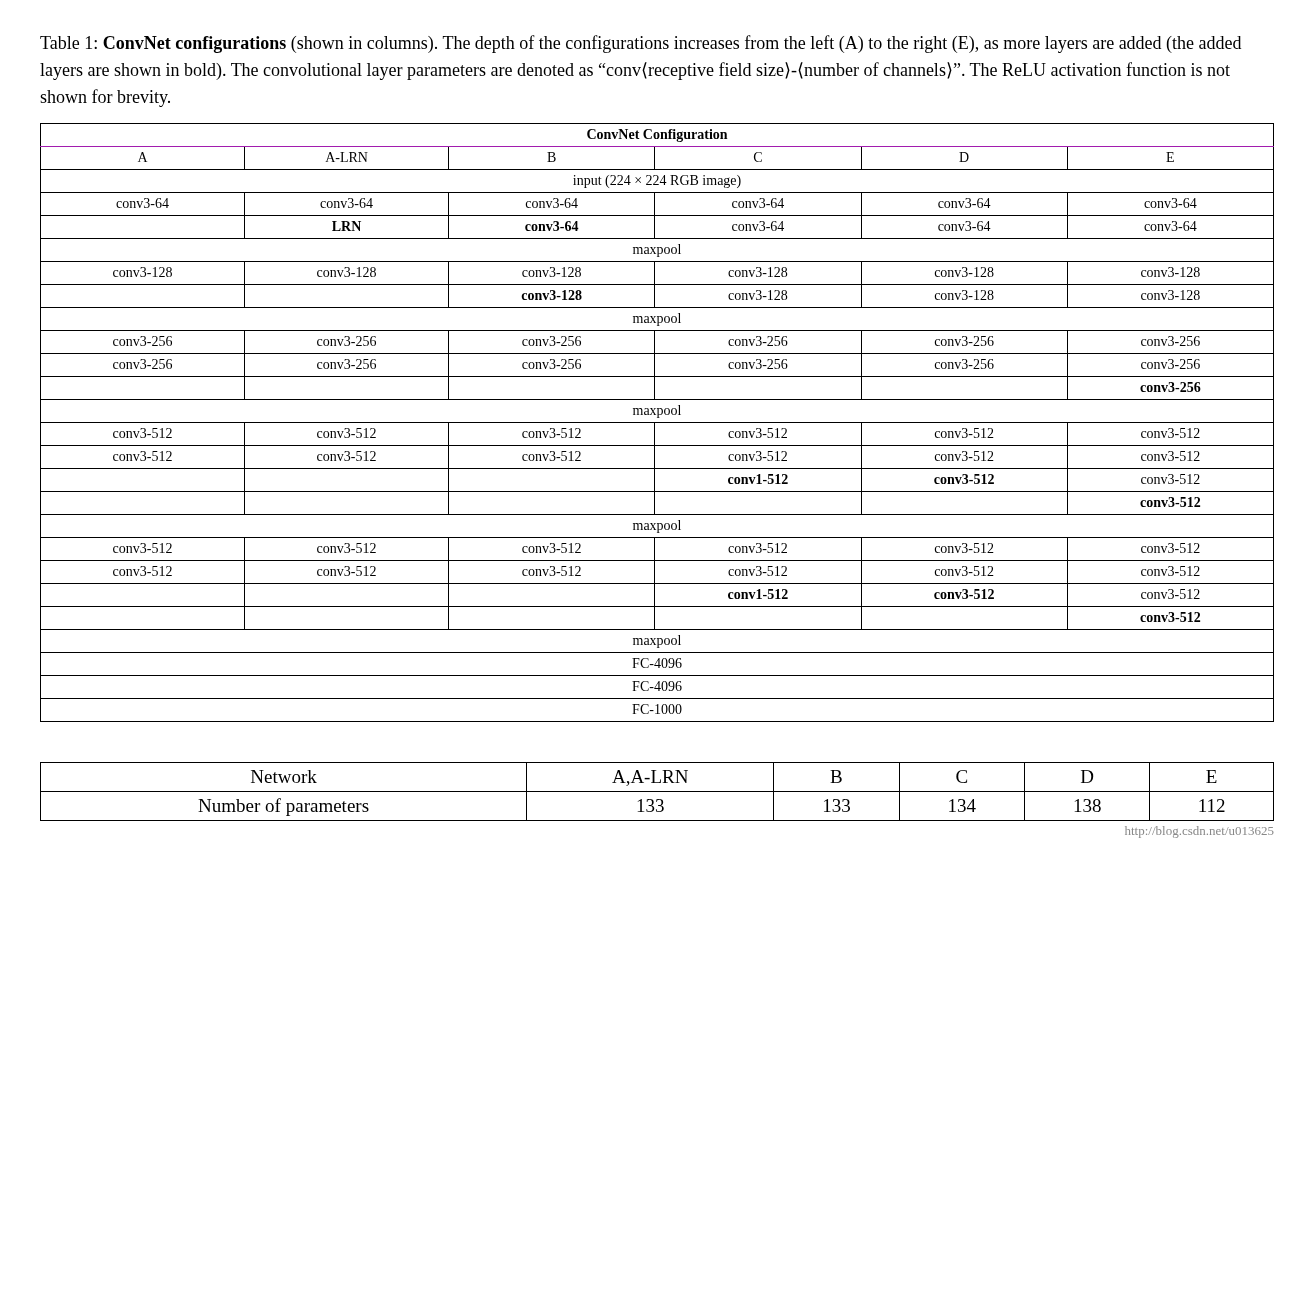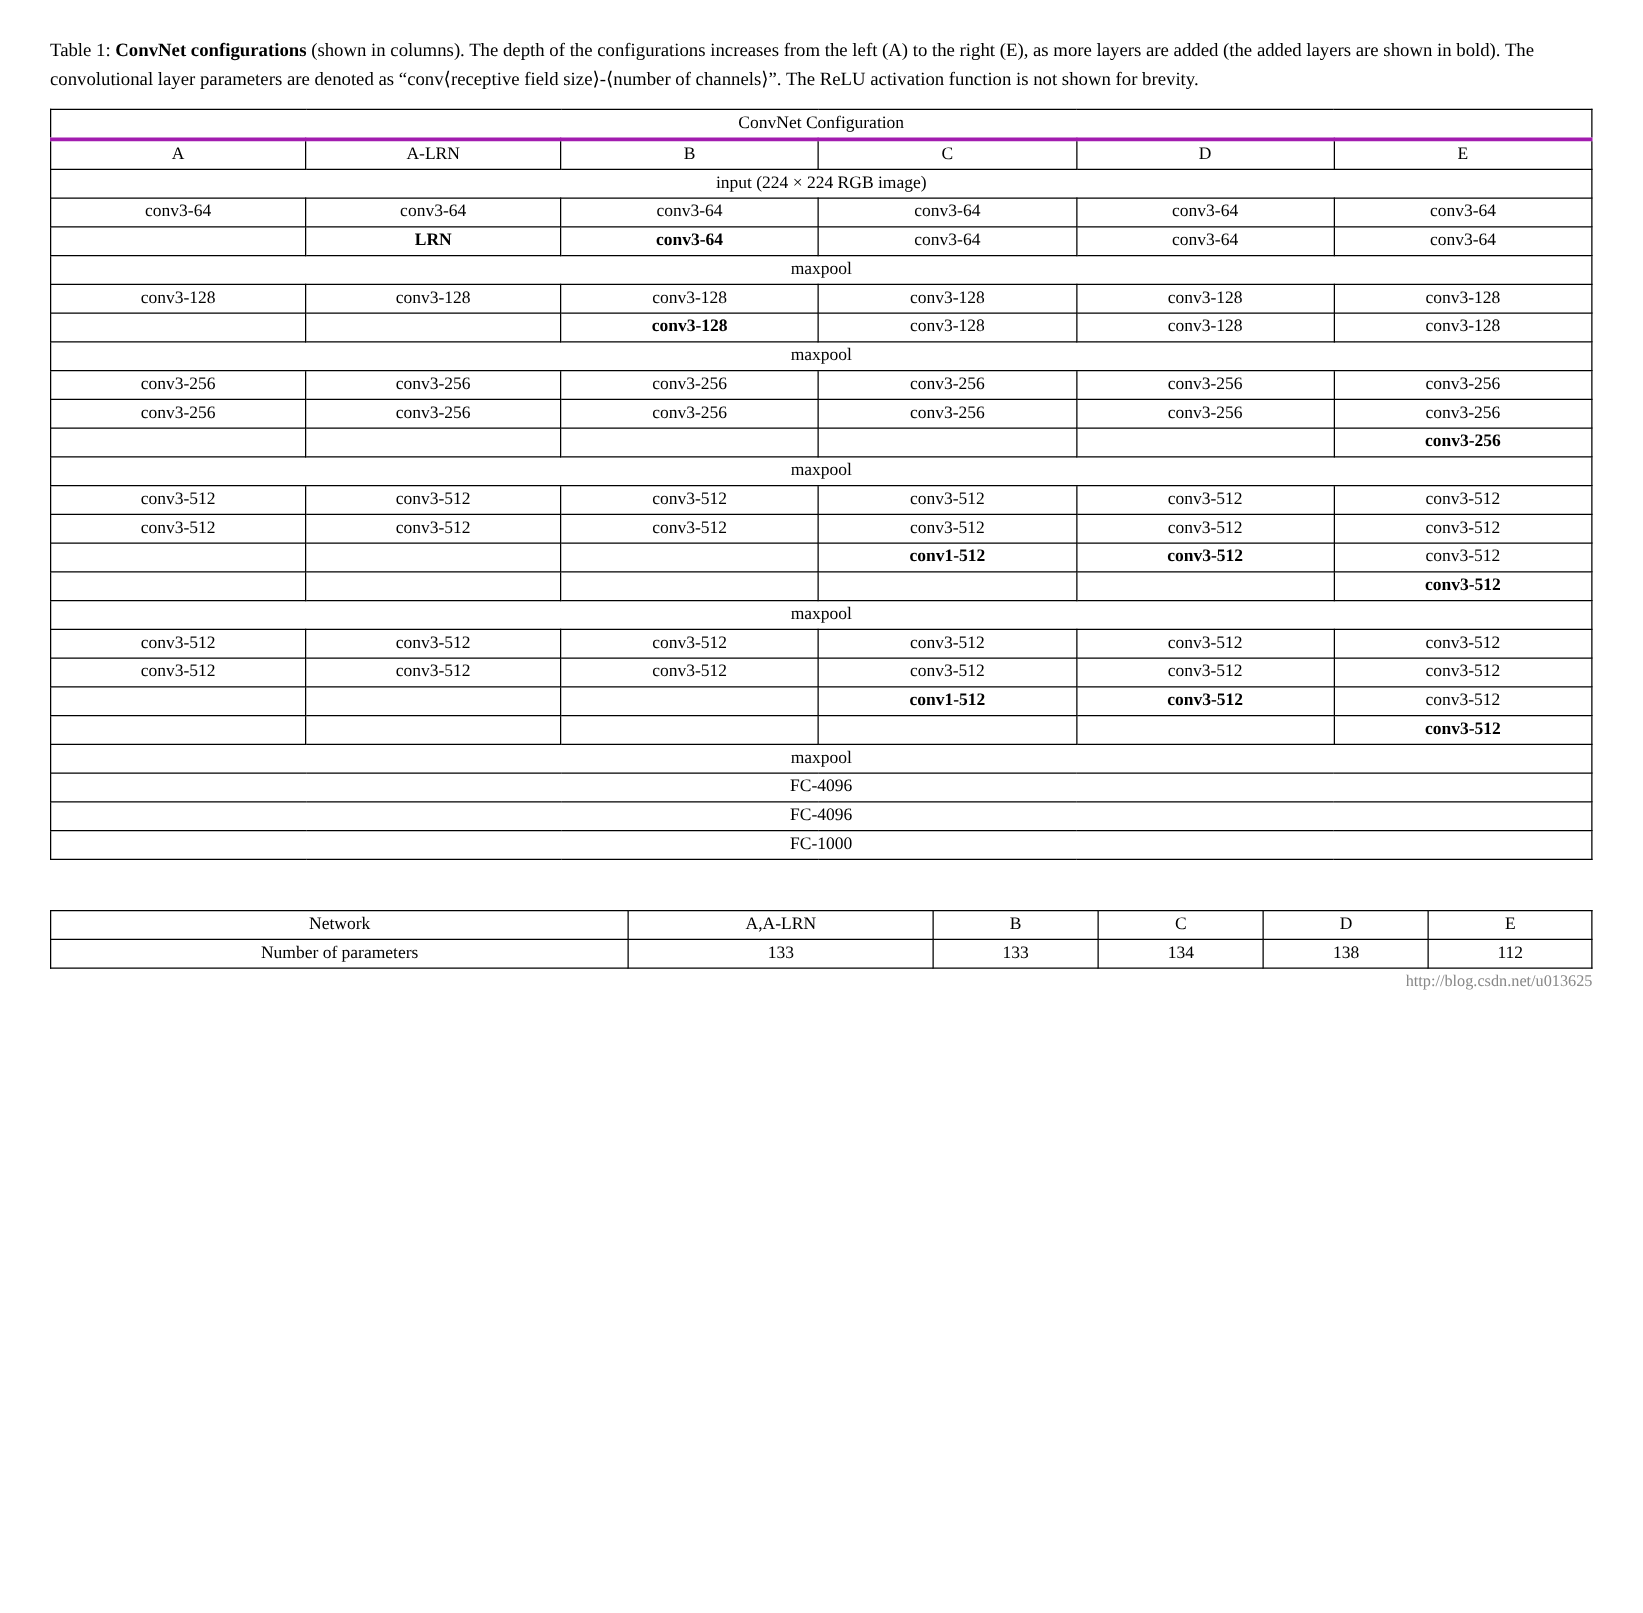--- a/index.html
+++ b/index.html
@@ -8,21 +8,21 @@
       font-family: "Times New Roman", Times, serif;
       font-size: 15px;
       color: #000;
       padding: 30px 40px;
       width: 1314px;
       min-height: 1290px;
     }
     .caption {
       margin-bottom: 12px;
       line-height: 1.5;
-      font-size: 15px;
+      font-size: 18px;
     }
     .caption b { font-weight: bold; }
 
     table {
       border-collapse: collapse;
       width: 100%;
       font-size: 14px;
     }
     table.main-table {
       border: 1.5px solid #000;
@@ -38,21 +38,21 @@
       margin-top: 40px;
       text-align: center;
     }
     .table2-caption {
       font-size: 15px;
       margin-bottom: 8px;
     }
     table.params-table {
       border-collapse: collapse;
       margin: 0 auto;
-      font-size: 14px;
+      font-size: 19px;
     }
     table.params-table td, table.params-table th {
       border: 1px solid #000;
       padding: 3px 10px;
       text-align: center;
     }
     .watermark {
       font-size: 13px;
       color: #888;
       text-align: right;
@@ -63,21 +63,21 @@
 <body>
 
 <div class="caption">
   <span>Table 1: </span><b>ConvNet configurations</b><span> (shown in columns). The depth of the configurations increases from the left (A) to the right (E), as more layers are added (the added layers are shown in bold). The convolutional layer parameters are denoted as “conv⟨receptive field size⟩-⟨number of channels⟩”. The ReLU activation function is not shown for brevity.</span>
 </div>
 
 <table class="main-table">
   <tbody>
 
     <tr>
-      <td colspan="6" style="text-align:center; font-weight:normal; border-bottom:3px solid #a21caf;">ConvNet Configuration</td>
+      <td colspan="6" style="text-align:center; font-weight:bold; border-bottom:1px solid #a21caf;">ConvNet Configuration</td>
     </tr>
 
     <tr>
       <td>A</td>
       <td>A-LRN</td>
       <td>B</td>
       <td>C</td>
       <td>D</td>
       <td>E</td>
     </tr>

